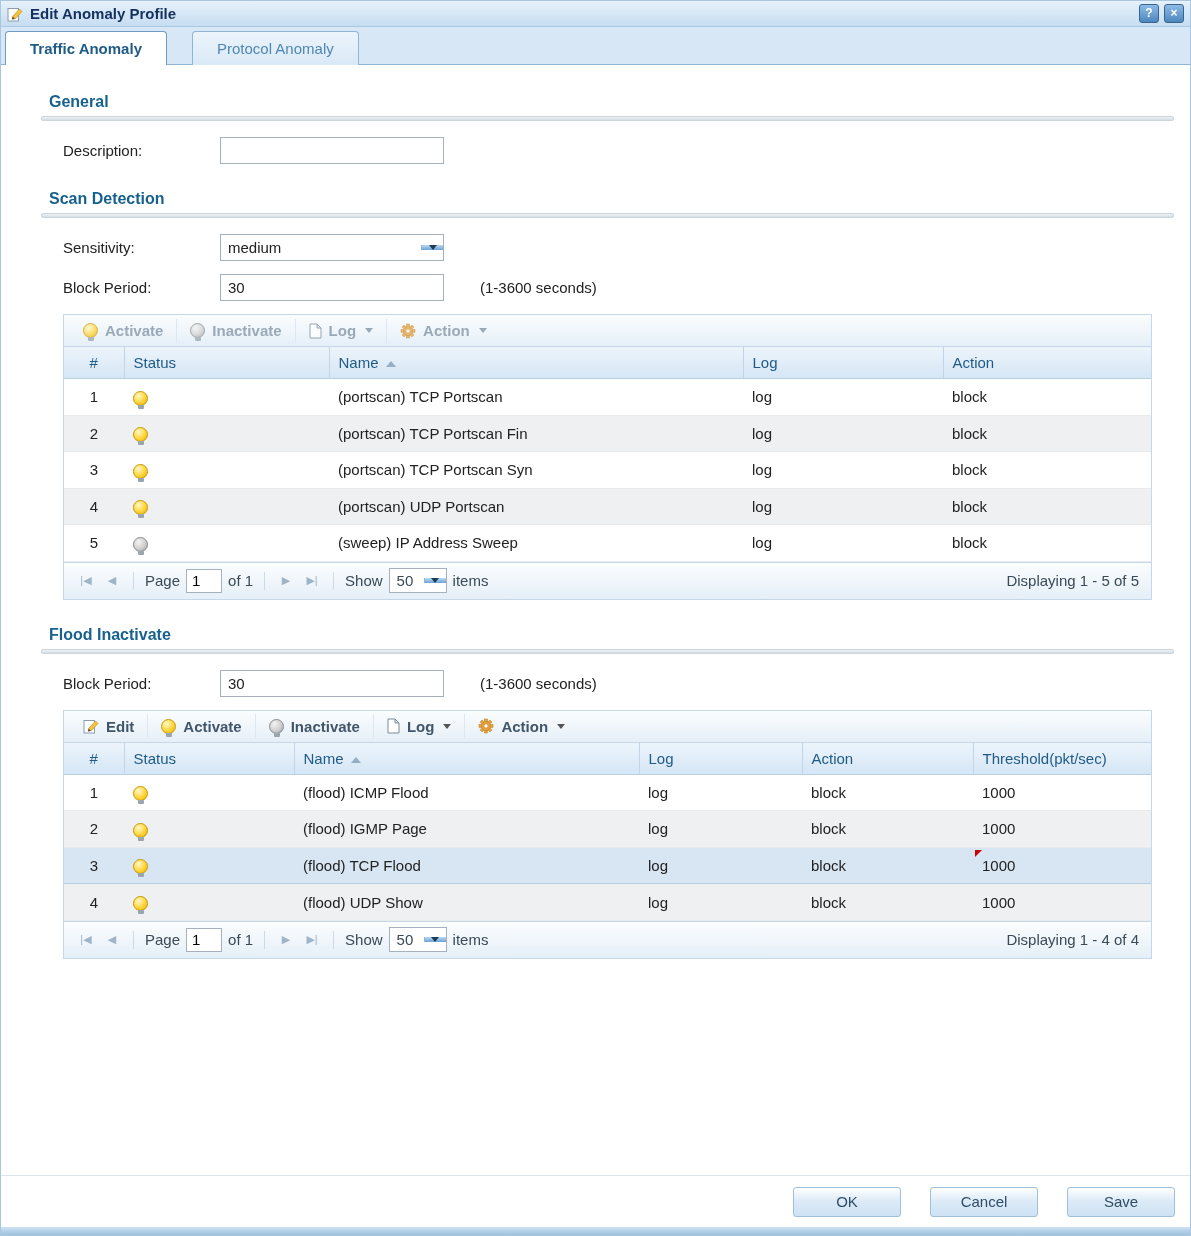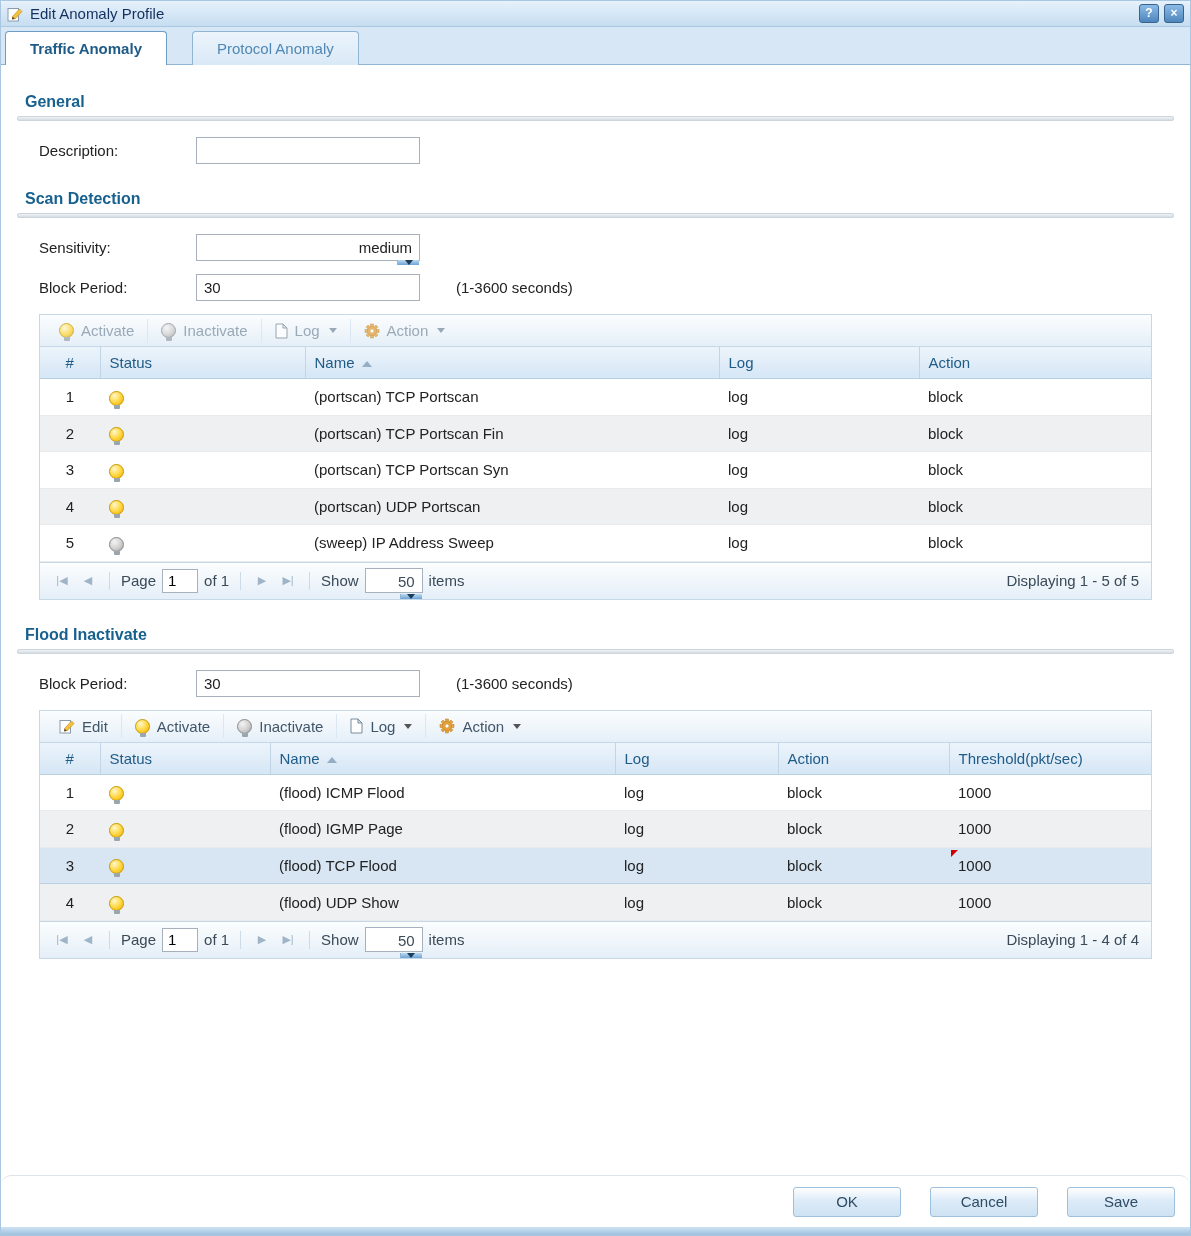--- a/index.html
+++ b/index.html
@@ -16,21 +16,21 @@
   }
   
   .titlebar {
     height: 26px; flex: 0 0 26px;
     background: linear-gradient(#e6f1fb, #c6ddf1);
     border-bottom: 1px solid #aac8e2;
     display: flex; align-items: center; padding: 0 6px;
     border-radius: 3px 3px 0 0;
   }
   .titlebar .ticon { display: inline-flex; margin-right: 7px; }
-  .titlebar .title { font-weight: normal; color: #14305e; font-size: 15px; flex: 1; }
+  .titlebar .title { font-weight: bold; color: #14305e; font-size: 15px; flex: 1; }
   .tb-btn {
     width: 20px; height: 19px; margin-left: 5px;
     background: linear-gradient(#8cbbe6, #4d86bd);
     border: 1px solid #39648f; border-radius: 3px;
     color: #fff; font-weight: bold; font-size: 12px; line-height: 17px;
     text-align: center; cursor: pointer;
   }
   
   .tabbar {
     flex: 0 0 38px; background: #d7e7f6;
@@ -43,61 +43,61 @@
     border: 1px solid #8fb4d4; border-bottom: none;
     border-radius: 4px 4px 0 0; cursor: pointer;
     background: linear-gradient(#ecf4fb, #d9e9f6);
     color: #4f87b5; position: relative; top: 1px;
   }
   .tab.active {
     background: #fff; color: #1f5b87; font-weight: bold;
     border-color: #6e9cc4;
   }
   
-  .content { flex: 1 1 auto; padding: 28px 16px 0 16px; overflow: hidden; }
+  .content { flex: 1 1 auto; padding: 28px 16px 0 16px; overflow: hidden; margin-left: 24px; }
   .section-heading {
     color: #17618f; font-size: 16px; font-weight: bold;
     margin: 0 0 5px 8px;
   }
   .section-heading.mt { margin-top: 26px; }
   .divider {
     height: 5px; background: linear-gradient(#f0f3f6, #d5dce3);
     border: 1px solid #ccd4dc; border-radius: 2px; margin-bottom: 16px;
   }
   .form-row { display: flex; align-items: center; margin: 0 0 13px 22px; }
   .form-row label { width: 157px; color: #222; }
   .txt {
     width: 224px; height: 27px; border: 1px solid #a6b1bd;
     padding: 2px 7px; font-size: 15px; color: #222;
     font-family: "Liberation Sans", "DejaVu Sans", sans-serif;
   }
   .hint { margin-left: 36px; color: #222; }
   
   .select {
     width: 224px; height: 27px; border: 1px solid #a6b1bd;
-    display: flex; align-items: flex-end; background: #fff; cursor: pointer; flex-direction: column;
+    display: flex; align-items: center; background: #fff; cursor: pointer;
   }
   .select .select-text { flex: 1; padding: 4px 7px; }
   .select .select-btn {
     width: 22px; background: linear-gradient(#bcd9f1, #6ba3d6);
     border-left: 1px solid #8fb4d4;
     display: flex; align-items: center; justify-content: center;
   }
   .caret {
     width: 0; height: 0;
     border-left: 4px solid transparent; border-right: 4px solid transparent;
     border-top: 5px solid #2e4d66; display: inline-block;
   }
   .select-btn .caret { border-top-color: #1d3c58; }
   
   .panel { margin: 4px 22px 0 22px; border: 1px solid #c6d7e7; }
   .toolbar {
     display: flex; align-items: center; height: 32px;
     background: linear-gradient(#fbfdfe, #e5eff8);
-    border-bottom: 1px solid #c6d7e7; padding: 0 6px;
+    border-bottom: 1px solid #c6d7e7; padding: 0 6px; font-weight: bold;
   }
   .tbtn {
     display: flex; align-items: center; gap: 7px;
     padding: 0 13px; height: 24px; cursor: pointer;
     border-right: 1px solid #dbe7f2; color: #41566a;
   }
   .tbtn:last-child { border-right: none; }
   .toolbar.disabled .tbtn { color: #9aa9b7; cursor: default; }
   .toolbar.disabled .icon { opacity: 0.75; }
   .tbtn .caret { margin-left: 2px; border-top-color: #555; }
@@ -144,21 +144,21 @@
     color: #3a4a58;
   }
   .pgbtn { min-width: 20px; text-align: center; font-size: 11px; color: #9fb4c6; cursor: pointer; }
   .pgsep { width: 1px; height: 18px; background: #ccdbe8; margin: 0 5px; }
   .pg-input { width: 36px; height: 24px; border: 1px solid #a6b1bd; padding: 2px 5px; font-size: 15px; }
   .mini-select { width: 58px; height: 25px; }
   .displaying { margin-left: auto; color: #3a4a58; }
   
   .footer {
     flex: 0 0 52px; display: flex; align-items: center; justify-content: flex-end;
-    gap: 29px; padding: 0 15px; border-top: 1px solid #dde4ea; background: #fff; border-radius: 10px;
+    gap: 29px; padding: 0 15px; border-top: 1px solid #dde4ea; background: #fff;
   }
   .btn {
     width: 108px; height: 30px;
     background: linear-gradient(#fefefe, #ddebf8 45%, #cde2f3);
     border: 1px solid #9fc0dc; border-radius: 3px;
     font-size: 15px; color: #2e4d66; cursor: pointer;
     font-family: "Liberation Sans", "DejaVu Sans", sans-serif;
   }
   .bottom-strip { flex: 0 0 8px; background: linear-gradient(#cfe3f4, #9dc0de); }
   .icon svg { display: block; }

